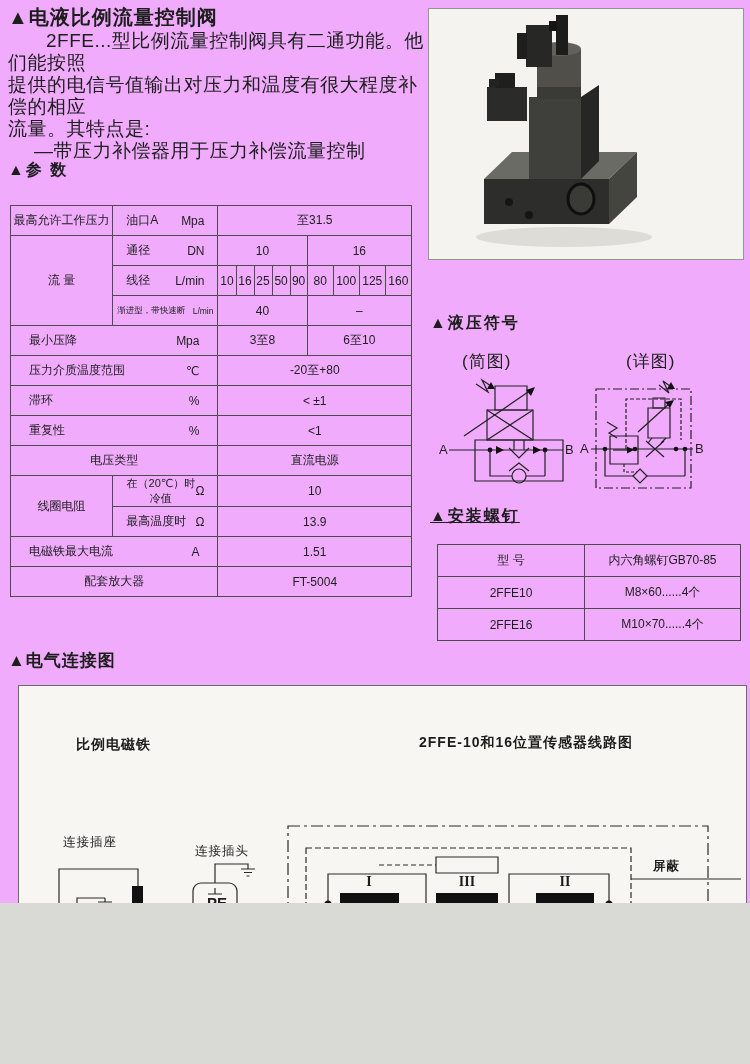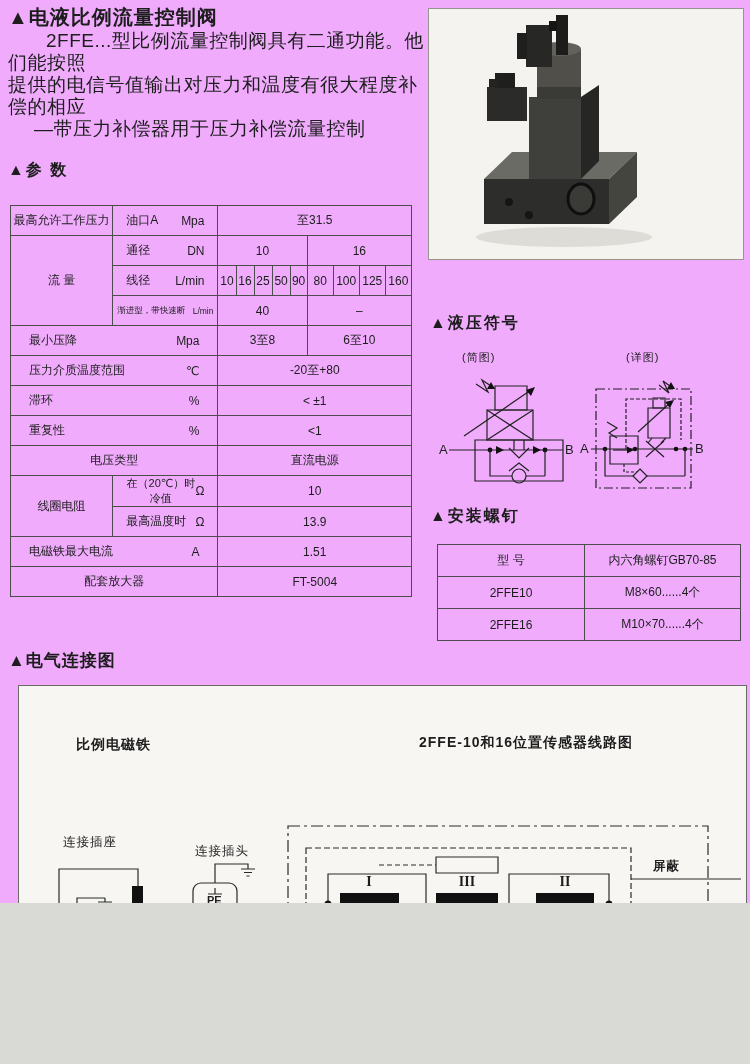--- a/index.html
+++ b/index.html
@@ -14,42 +14,43 @@
   table{border-collapse:collapse;table-layout:fixed;}
   table.params{width:402px;font-size:12px;}
   table.params td{border:1px solid #4c4c4c;text-align:center;height:29px;padding:0;overflow:hidden;}
   .lu{display:flex;justify-content:space-between;align-items:center;padding:0 13px;}
   .lu.wide{padding:0 18px;}
   .lu.tiny{font-size:8.5px;padding:0 4px;letter-spacing:0;}
   td.left{text-align:left;padding-left:16px;}
   table.screws{width:303px;font-size:12px;}
   table.screws td{border:1px solid #4c4c4c;text-align:center;height:31px;padding:0;}
   .photo{width:314px;height:250px;background:#f4f3ef;border:1px solid #96968f;}
-  .cap{font-size:11px;letter-spacing:1px;}
+  .cap{font-size:17px;letter-spacing:1px;}
   .bigbox{width:727px;height:367px;border:1px solid #6a6a66;border-bottom:2px solid #3c3c38;background:#f7f6f2;}
   .lbl{position:absolute;font-size:12.5px;letter-spacing:1px;white-space:nowrap;}
   .lbl.bold{font-weight:bold;font-size:14px;}
-  .lbl.small{font-size:11px;font-weight:bold;letter-spacing:0;}
+  .lbl.small{font-size:15px;font-weight:bold;letter-spacing:0;}
   .lbl.pin{font-size:8.5px;font-weight:bold;letter-spacing:0;}
   .roman{position:absolute;font-family:"Liberation Serif",serif;font-size:14px;font-weight:bold;transform:translateX(-50%);}
   .rot{position:absolute;font-size:10px;font-weight:bold;transform:rotate(90deg);transform-origin:left top;letter-spacing:2px;}
   svg{display:block;}
   .svgtxt{font:13px "Liberation Sans",sans-serif;fill:#1d1d1d;}
   .wires path,.wires rect,.wires circle,.wires polyline,.wires polygon,
   .hyd path,.hyd rect,.hyd circle,.hyd polyline,.hyd polygon{vector-effect:non-scaling-stroke;}
 </style>
 </head>
 <body>
 
 <div class="page">
 
   <div class="abs h1" style="left:8px;top:4px;">▲电液比例流量控制阀</div>
   <div class="abs intro" style="left:8px;top:30px;">
     <div class="iline ind1">2FFE...型比例流量控制阀具有二通功能。他们能按照</div>
     <div class="iline">提供的电信号值输出对压力和温度有很大程度补偿的相应</div>
+    <div class="iline">流量。其特点是:</div>
     <div class="iline ind2">—带压力补偿器用于压力补偿流量控制</div>
   </div>
 
   <div class="abs h2" style="left:8px;top:160px;">▲参 数</div>
   <table class="params abs" style="left:10px;top:205px;">
     <colgroup>
       <col style="width:102px">
         <col style="width:105px">
       <col style="width:18px">
         <col style="width:18px">
@@ -256,21 +257,21 @@
     <path d="M 77 70 L 73 75 M 91 70 L 86 75"></path>
     <path d="M 63 64 L 95 35"></path>
     <polygon points="99,32 90,34 95,40" fill="#111" stroke="none"></polygon>
     <path d="M 84 17 L 94 25 L 88 13 L 95 18"></path>
     <polygon points="100,21 92,21 96,14" fill="#111" stroke="none"></polygon>
     <polygon points="65,101 72,108 65,115 58,108"></polygon>
     <path d="M 30 81 V 108 H 58 M 72 108 H 110 M 110 108 V 81"></path>
     <path d="M 51 81 V 31 H 106 V 72" stroke-dasharray="4 2"></path>
   </svg>
 
-  <div class="abs h2" style="left:430px;top:506px;">▲安装螺钉</div>
+  <div class="abs h2" style="left:430px;top:506px;text-decoration:underline;">▲安装螺钉</div>
   <table class="screws abs" style="left:437px;top:544px;">
     <colgroup>
         <col style="width:147px">
         <col style="width:156px">
       </colgroup>
     <tbody>
         <tr>
       <td>型  号</td>
       <td>内六角螺钉GB70-85</td>
     </tr>

